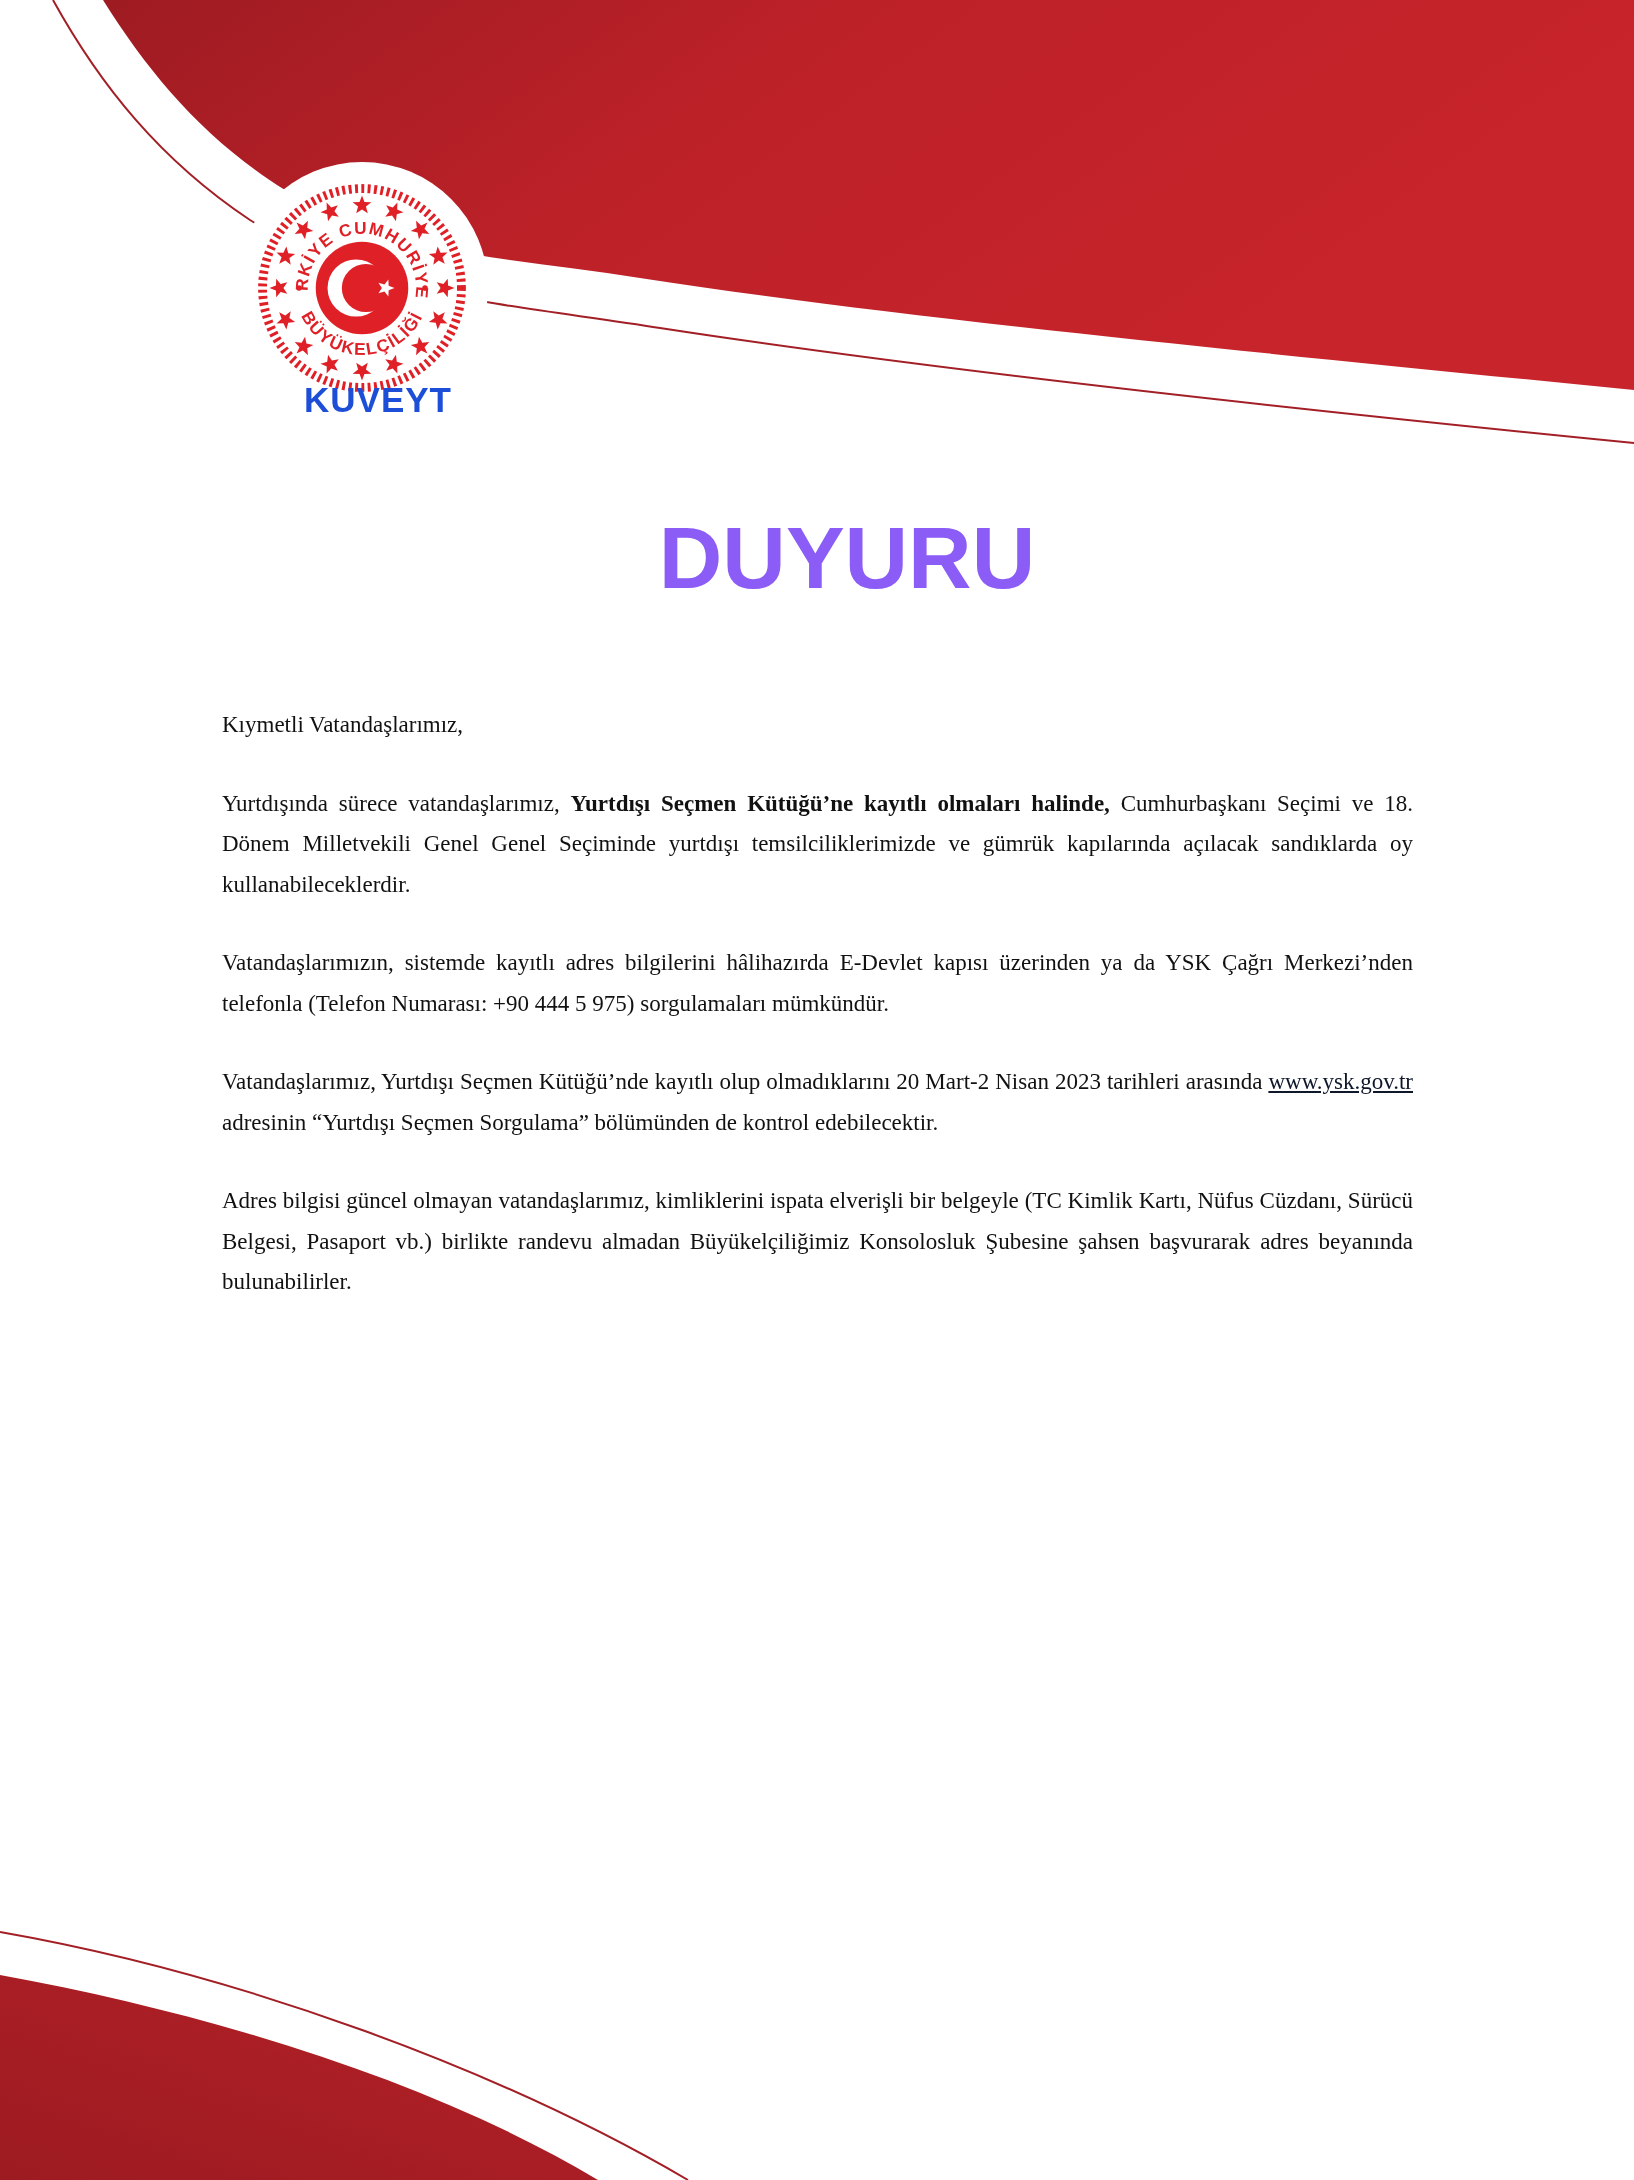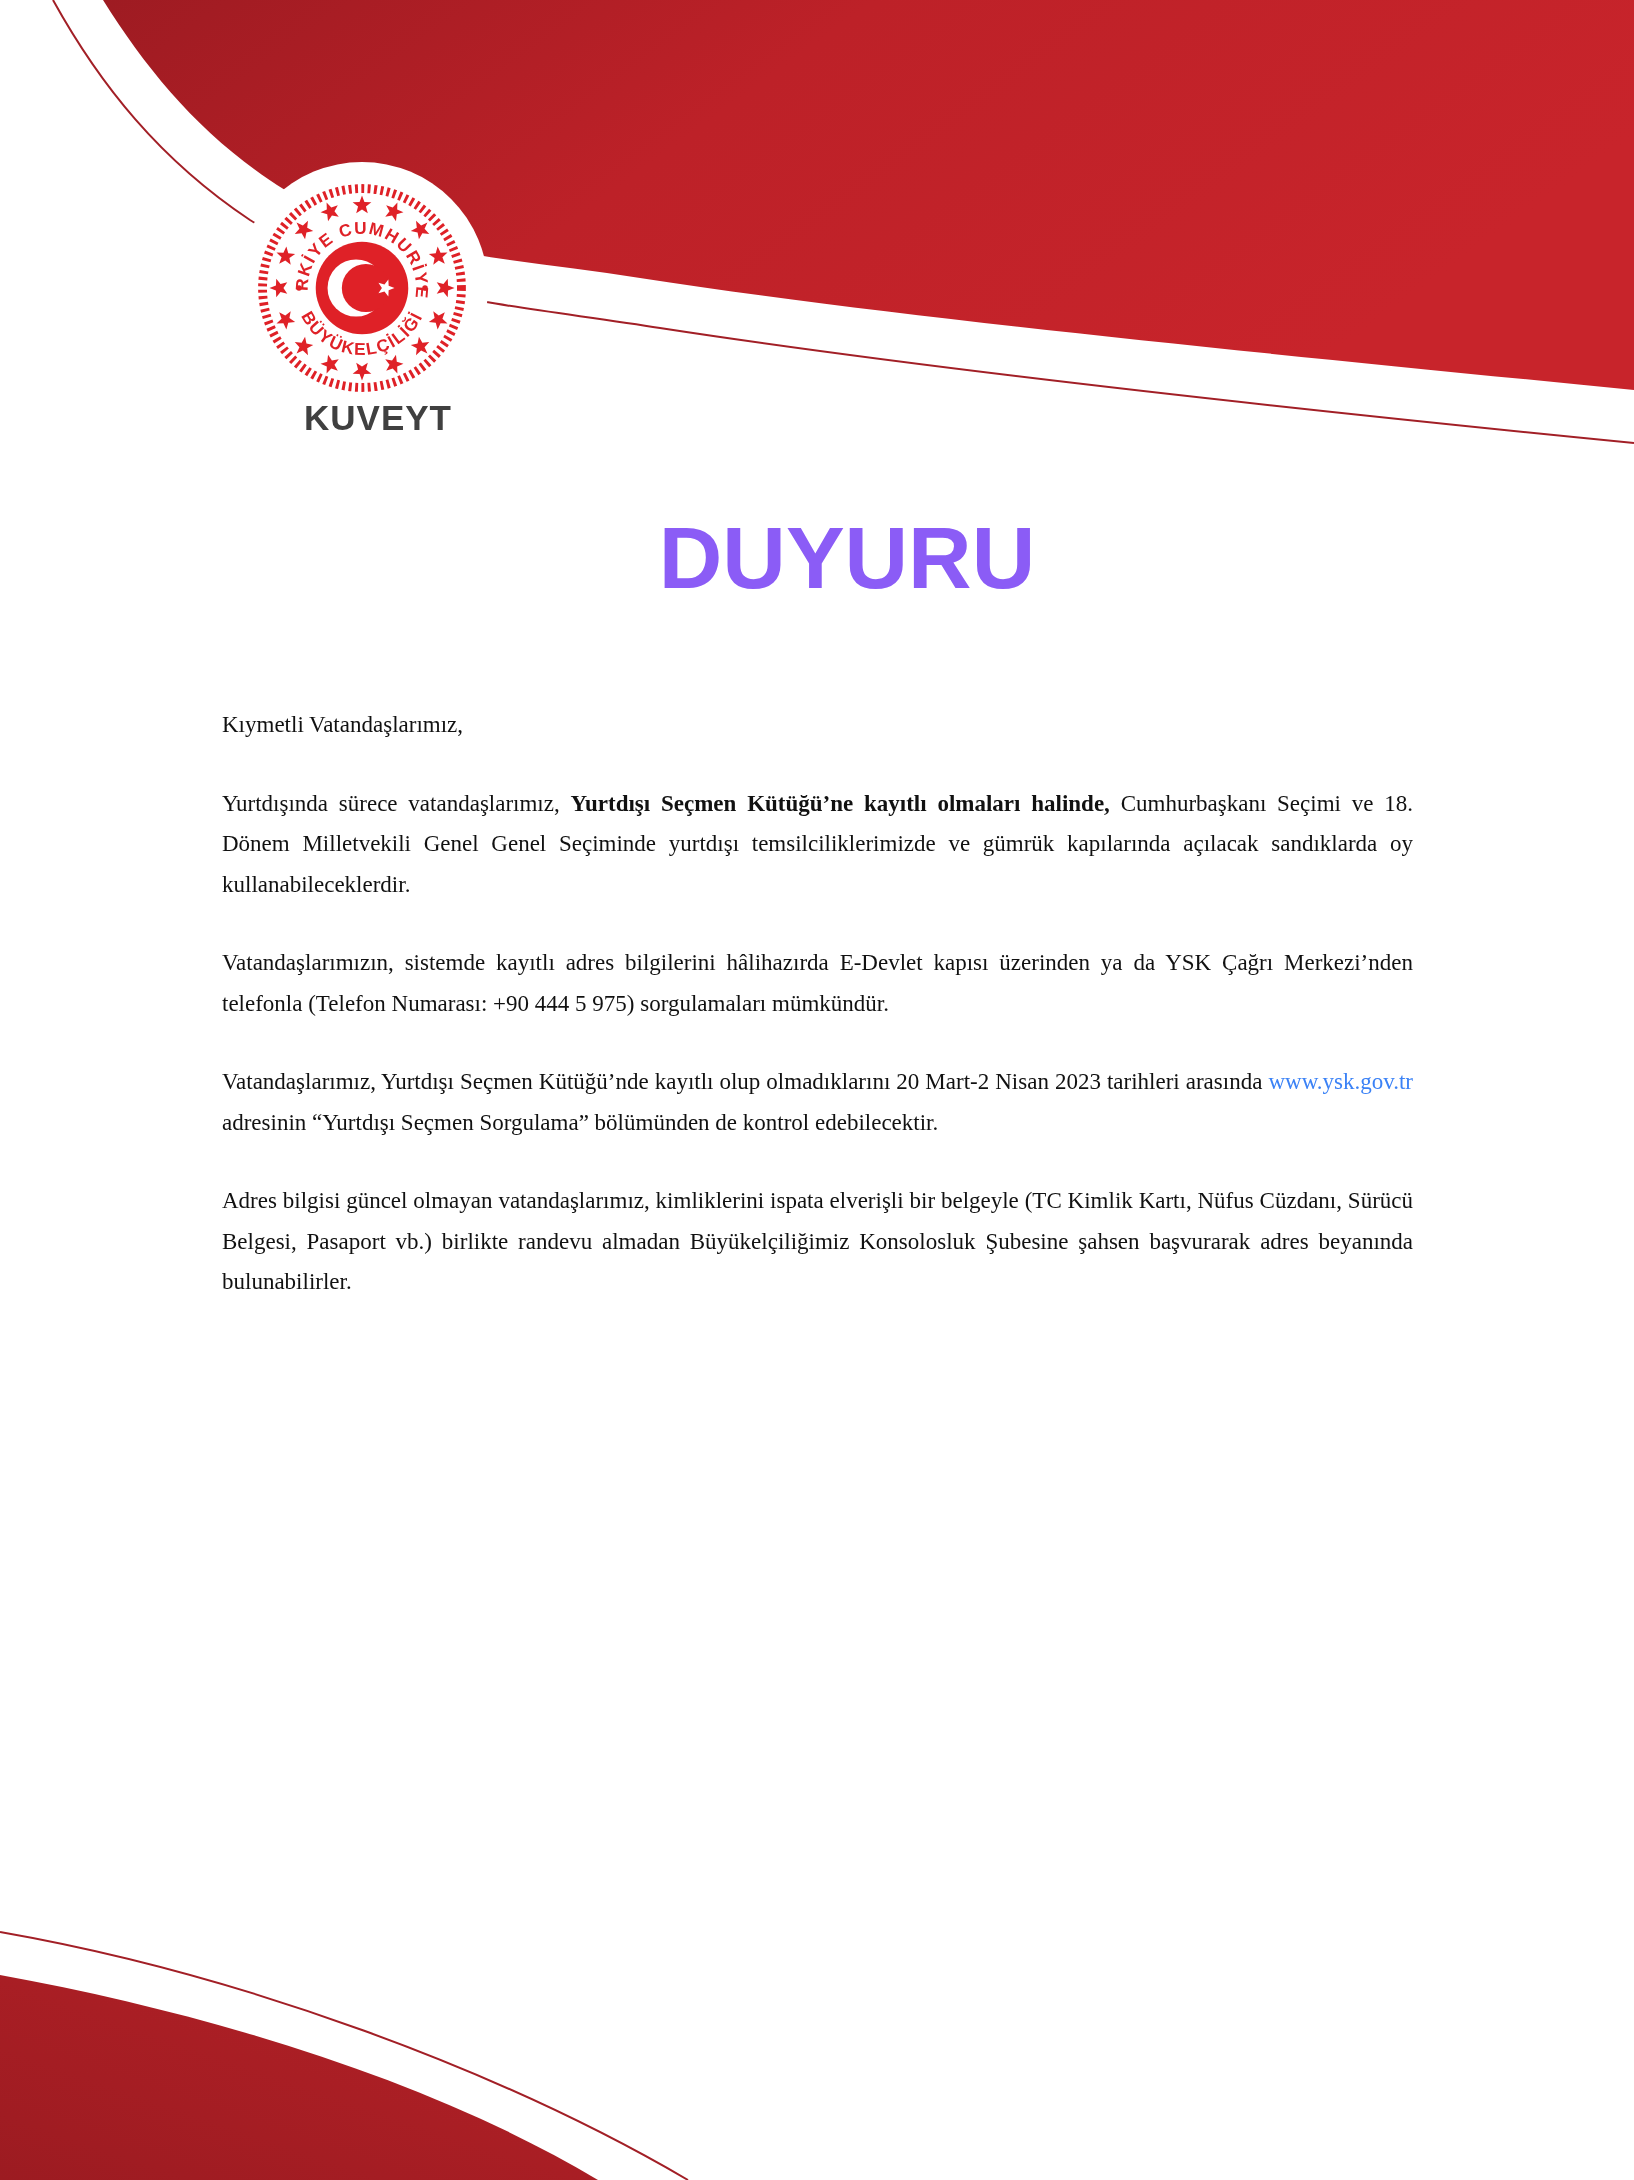--- a/index.html
+++ b/index.html
@@ -8,42 +8,42 @@
     width:1634px;height:2180px;
     background:#fff;
     overflow:hidden;
     font-family:"Liberation Serif", serif;
   }
   .art{position:absolute;display:block;}
   .art-top{top:0;left:0;}
   .art-bottom{bottom:0;left:0;}
   .logo-disc{position:absolute;left:234px;top:160px;width:256px;height:256px;}
   .logo-label{
-    position:absolute;left:378px;top:398px;transform:translateX(-50%);
+    position:absolute;left:378px;top:380px;transform:translateX(-50%);
     font-family:"Liberation Sans", sans-serif;
-    font-weight:bold;font-size:35px;letter-spacing:1px;color:#404040;
+    font-weight:bold;font-size:35px;letter-spacing:1px;color:#1d4ed8;
     white-space:nowrap;
     text-align:right;
   }
   .title{
     position:absolute;left:847px;top:514px;transform:translateX(-50%);
     margin:0;
     font-family:"Liberation Sans", sans-serif;
     font-weight:bold;font-size:88px;line-height:1;letter-spacing:0px;
     color:#8b5cf6;white-space:nowrap;
   }
   .content{
     position:absolute;left:222px;top:705px;width:1191px;
     font-size:23px;line-height:40.5px;color:#111111;
     text-align:justify;
   }
   .content p{margin:0 0 38px 0;}
   .content p.indent{padding-left:10px;}
   .content b{font-weight:bold;}
-  .content a.link{color:#3b82f6;cursor:pointer;}
+  .content a.link{color:#0f172a;text-decoration:underline;cursor:pointer;}
   .emblem-text{font-family:"Liberation Sans", sans-serif;font-weight:bold;}
 </style>
 </head>
 <body>
 
 <div class="page">
 
   <svg class="art art-top" width="1634" height="600" viewBox="0 0 1634 600" aria-hidden="true">
     <defs>
       <linearGradient id="gTop" x1="0" y1="0" x2="1" y2="0.35">

